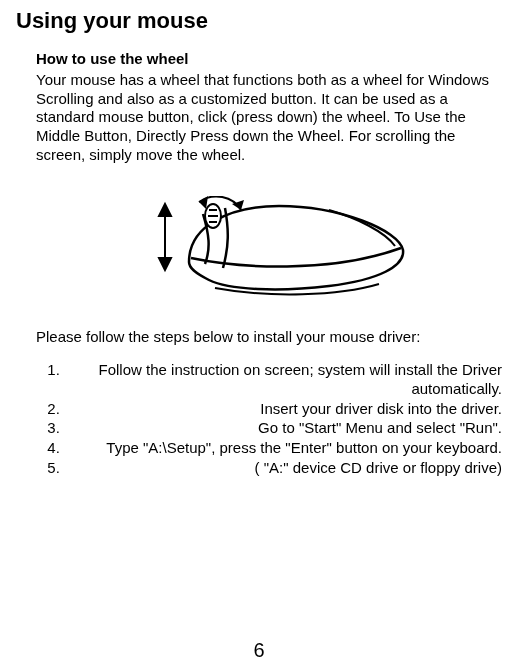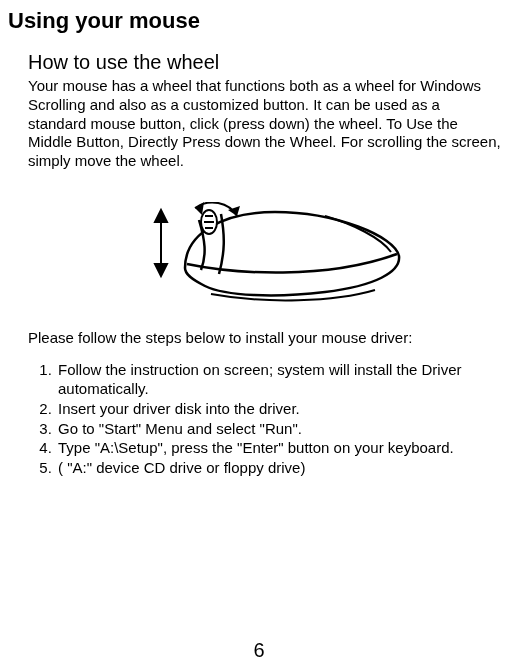--- a/index.html
+++ b/index.html
@@ -8,56 +8,57 @@
     width: 518px;
     height: 670px;
     background: #ffffff;
     font-family: Arial, Helvetica, sans-serif;
     color: #000000;
   }
   .page {
     box-sizing: border-box;
     width: 518px;
     height: 670px;
-    padding: 8px 12px 0 8px;
+    padding: 8px 12px 0 16px;
     position: relative;
   }
   .title {
     font-size: 22px;
     font-weight: bold;
     margin: 0 0 16px 0;
   }
   .content {
     padding-left: 20px;
     padding-right: 4px;
     font-size: 15px;
     line-height: 1.25;
   }
   .section-heading {
-    font-weight: normal;
+    font-weight: bold;
     margin-bottom: 2px;
-    font-size: 20px;
+    font-size: 15px;
   }
   .para {
     margin-bottom: 31px;
   }
   .figure {
     text-align: center;
     margin: 18px 0 18px 0;
   }
   .figure svg {
     display: inline-block;
   }
   .steps-intro {
-    margin-top: 18px;
+    margin-top: 24px;
     margin-bottom: 14px;
   }
   ol.steps {
     margin: 0 0 0 8px;
     padding-left: 20px;
+    text-align: right;
   }
   ol.steps li {
     margin-bottom: 1px;
     padding-left: 2px;
   }
   .sub {
     display: block;
     padding-left: 0;
   }
   .page-number {

